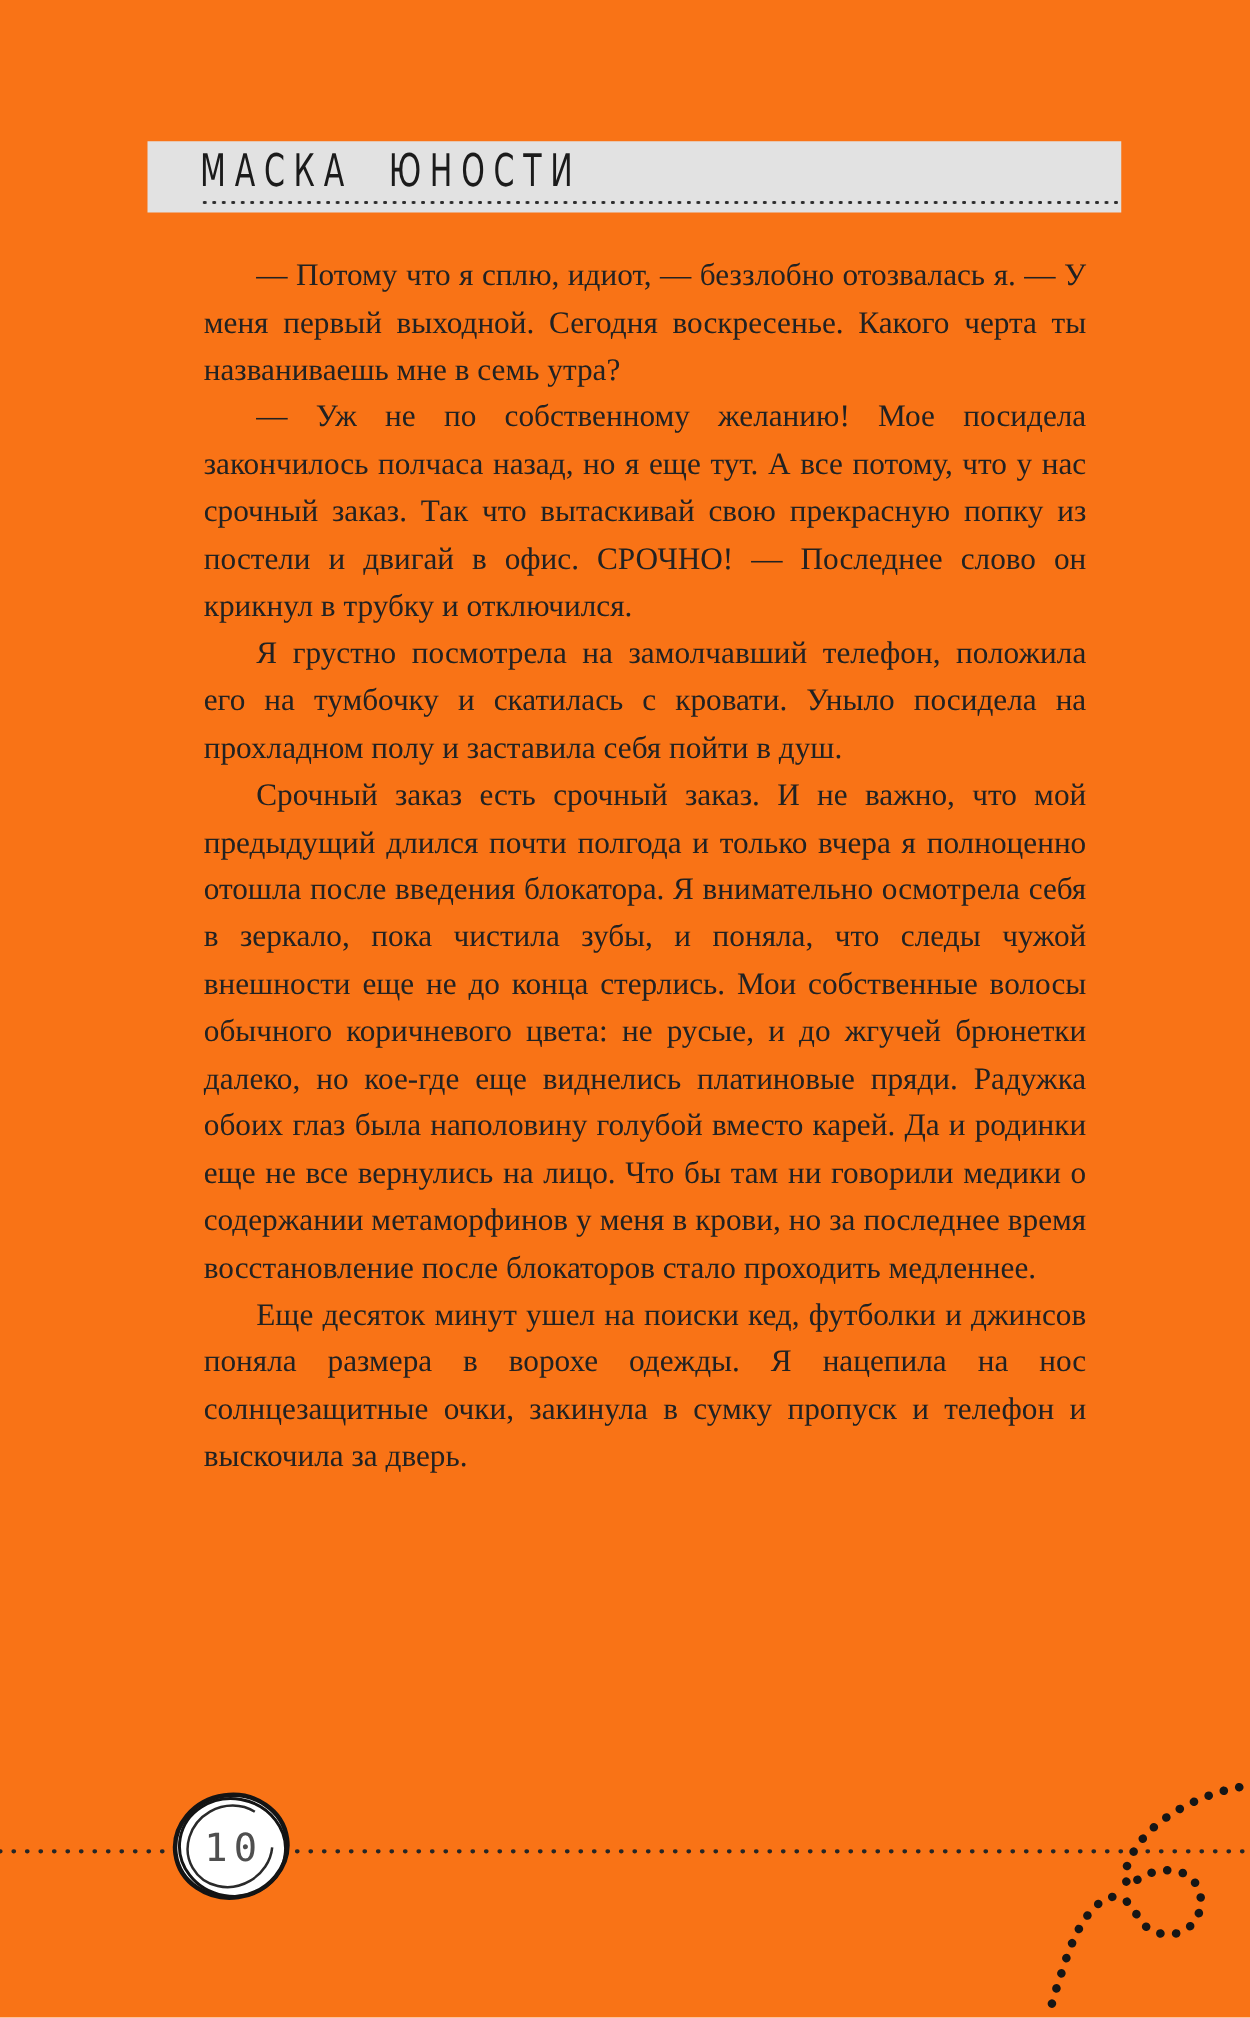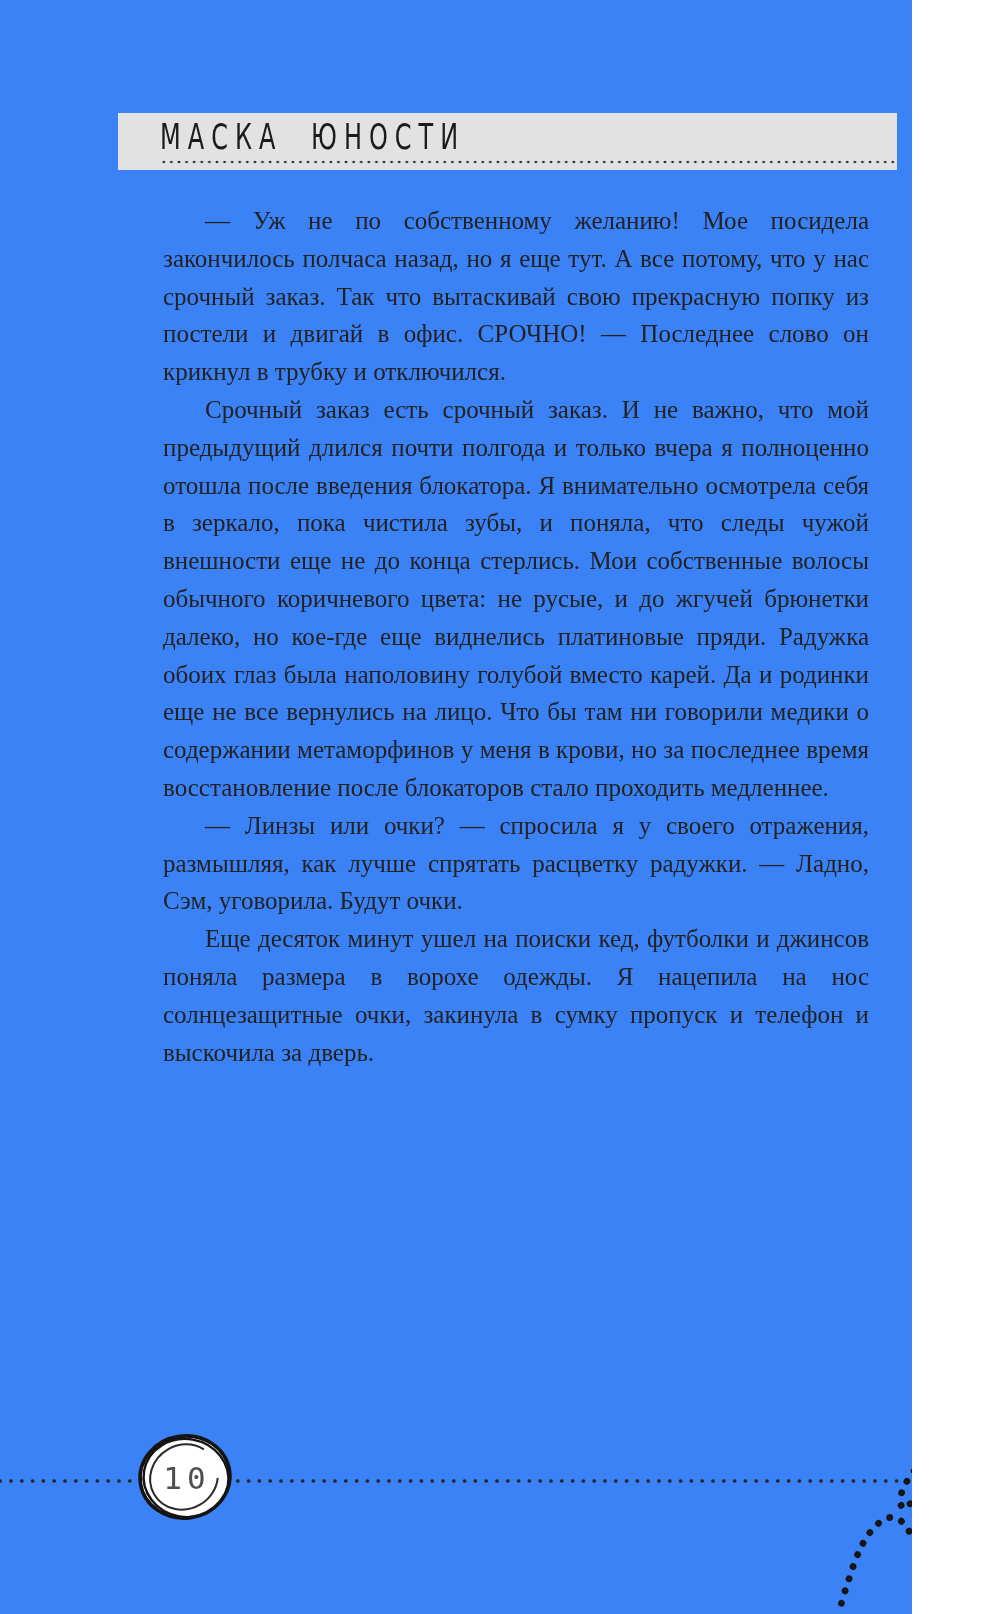--- a/index.html
+++ b/index.html
@@ -1,19 +1,19 @@
 <!DOCTYPE html>
 <html lang="ru"><head>
 <meta charset="utf-8">
 <style>
   html,body{margin:0;padding:0;background:#ffffff;}
   .page{
     position:relative;
-    width:912px;height:1614px;
-    background:#3b82f6;
+    width:1000px;height:1614px;
+    background:#f97316;
     overflow:hidden;
     font-family:"Liberation Serif", serif;
   }
   
   .chapter-header{
     position:absolute;
     left:118px;top:113px;
     width:779px;height:57px;
     background:#e2e2e2;
   }
@@ -72,23 +72,24 @@
 <body>
 
 <div class="page">
 
   <header class="chapter-header">
     <span class="chapter-title">МАСКА ЮНОСТИ</span>
     <div class="header-dotted-line"></div>
   </header>
 
   <main class="body-text">
+    <p>— Потому что я сплю, идиот, — беззлобно отозвалась я. — У меня первый выходной. Сегодня воскресенье. Какого черта ты названиваешь мне в семь утра?</p>
     <p>— Уж не по собственному желанию! Мое посидела закончилось полчаса назад, но я еще тут. А все потому, что у нас срочный заказ. Так что вытаскивай свою прекрасную попку из постели и двигай в офис. СРОЧНО! — Последнее слово он крикнул в трубку и отключился.</p>
+    <p>Я грустно посмотрела на замолчавший телефон, положила его на тумбочку и скатилась с кровати. Уныло посидела на прохладном полу и заставила себя пойти в душ.</p>
     <p>Срочный заказ есть срочный заказ. И не важно, что мой предыдущий длился почти полгода и только вчера я полноценно отошла после введения блокатора. Я внимательно осмотрела себя в зеркало, пока чистила зубы, и поняла, что следы чужой внешности еще не до конца стерлись. Мои собственные волосы обычного коричневого цвета: не русые, и до жгучей брюнетки далеко, но кое-где еще виднелись платиновые пряди. Радужка обоих глаз была наполовину голубой вместо карей. Да и родинки еще не все вернулись на лицо. Что бы там ни говорили медики о содержании метаморфинов у меня в крови, но за последнее время восстановление после блокаторов стало проходить медленнее.</p>
-    <p>— Линзы или очки? — спросила я у своего отражения, размышляя, как лучше спрятать расцветку радужки. — Ладно, Сэм, уговорила. Будут очки.</p>
     <p>Еще десяток минут ушел на поиски кед, футболки и джинсов поняла размера в ворохе одежды. Я нацепила на нос солнцезащитные очки, закинула в сумку пропуск и телефон и выскочила за дверь.</p>
   </main>
 
   <svg class="footer-art" viewBox="0 1414 1000 200" xmlns="http://www.w3.org/2000/svg">
 
     <line x1="0" y1="1481" x2="1000" y2="1481" stroke="#262626" stroke-width="3.4" stroke-linecap="round" stroke-dasharray="0.4 10.4"></line>
 
     <path d="M 1004 1428
              C 970 1431 927 1450 909 1478
              C 899 1493 898 1505 904 1509

